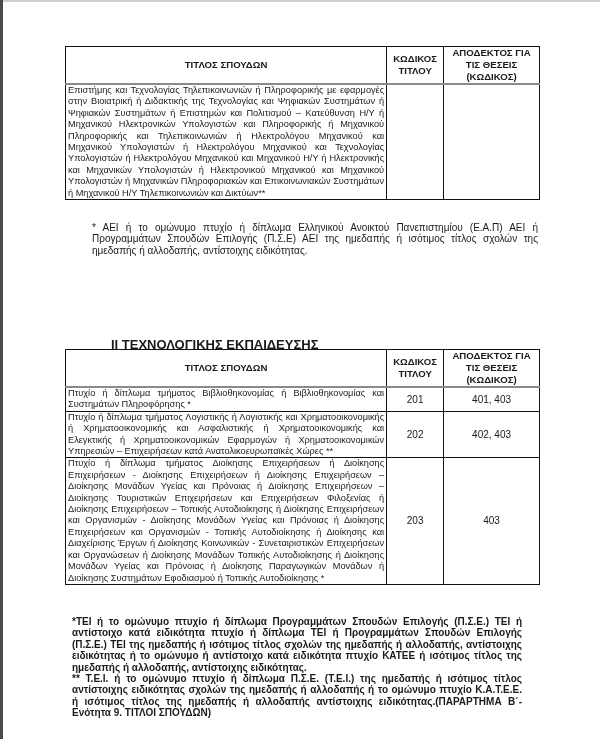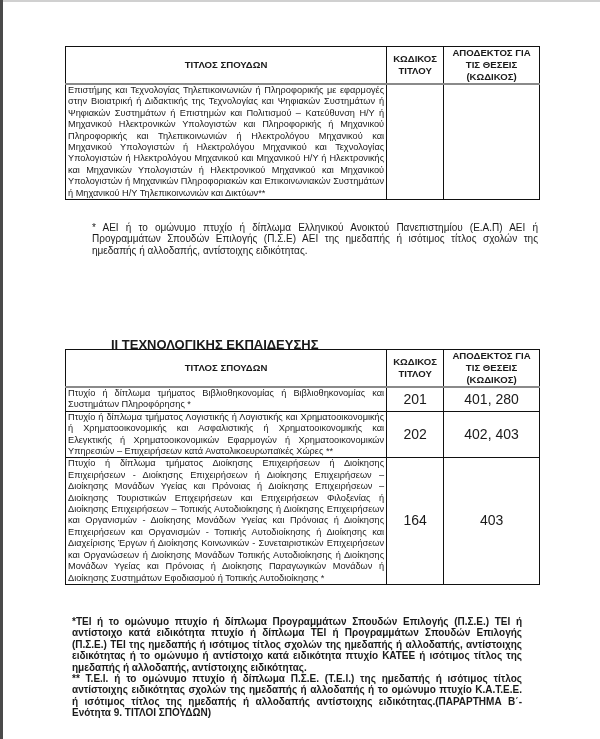--- a/index.html
+++ b/index.html
@@ -29,21 +29,21 @@
     font-weight: bold;
     text-align: center;
     font-size: 9.6px;
     line-height: 12px;
     border-bottom: 2px solid #8a8a8a;
   }
   col.c1 { width: 322px; }
   col.c2 { width: 57px; }
   col.c3 { width: 96px; }
   td.title { text-align: justify; text-align-last: left; margin-left: 36px; }
-  td.code, td.accepted { text-align: center; font-size: 14px; }
+  td.code, td.accepted { text-align: center; font-size: 10px; }
 
   #t1 { top: 46px; }
   #t1 th { height: 33px; }
   #t2 { top: 349px; }
   #t2 th { height: 33px; }
 
   .notes {
     position: absolute; left: 92px; width: 446px;
     font-size: 10px; line-height: 11.4px;
     text-align: justify; text-align-last: left;
@@ -101,30 +101,30 @@
     <tr>
       <th>ΤΙΤΛΟΣ ΣΠΟΥΔΩΝ</th>
       <th>ΚΩΔΙΚΟΣ ΤΙΤΛΟΥ</th>
       <th>ΑΠΟΔΕΚΤΟΣ ΓΙΑ ΤΙΣ ΘΕΣΕΙΣ (ΚΩΔΙΚΟΣ)</th>
     </tr>
   </thead>
   <tbody>
     <tr>
       <td class="title">Πτυχίο ή δίπλωμα τμήματος Βιβλιοθηκονομίας ή Βιβλιοθηκονομίας και Συστημάτων Πληροφόρησης *</td>
       <td class="code">201</td>
-      <td class="accepted">401, 280</td>
+      <td class="accepted">401, 403</td>
     </tr>
     <tr>
       <td class="title">Πτυχίο ή δίπλωμα τμήματος Λογιστικής ή Λογιστικής και Χρηματοοικονομικής ή Χρηματοοικονομικής και Ασφαλιστικής ή Χρηματοοικονομικής και Ελεγκτικής ή Χρηματοοικονομικών Εφαρμογών ή Χρηματοοικονομικών Υπηρεσιών – Επιχειρήσεων κατά Ανατολικοευρωπαϊκές Χώρες **</td>
       <td class="code">202</td>
       <td class="accepted">402, 403</td>
     </tr>
     <tr>
       <td class="title">Πτυχίο ή δίπλωμα τμήματος Διοίκησης Επιχειρήσεων ή Διοίκησης Επιχειρήσεων - Διοίκησης Επιχειρήσεων ή Διοίκησης Επιχειρήσεων – Διοίκησης Μονάδων Υγείας και Πρόνοιας ή Διοίκησης Επιχειρήσεων – Διοίκησης Τουριστικών Επιχειρήσεων και Επιχειρήσεων Φιλοξενίας ή Διοίκησης Επιχειρήσεων – Τοπικής Αυτοδιοίκησης ή Διοίκησης Επιχειρήσεων και Οργανισμών - Διοίκησης Μονάδων Υγείας και Πρόνοιας ή Διοίκησης Επιχειρήσεων και Οργανισμών - Τοπικής Αυτοδιοίκησης ή Διοίκησης και Διαχείρισης Έργων ή Διοίκησης Κοινωνικών - Συνεταιριστικών Επιχειρήσεων και Οργανώσεων ή Διοίκησης Μονάδων Τοπικής Αυτοδιοίκησης ή Διοίκησης Μονάδων Υγείας και Πρόνοιας ή Διοίκησης Παραγωγικών Μονάδων ή Διοίκησης Συστημάτων Εφοδιασμού ή Τοπικής Αυτοδιοίκησης *</td>
-      <td class="code">164</td>
+      <td class="code">203</td>
       <td class="accepted">403</td>
     </tr>
   </tbody>
 </table>
 
 <div class="notes" id="notes2">
   <p>*ΤΕΙ ή το ομώνυμο πτυχίο ή δίπλωμα Προγραμμάτων Σπουδών Επιλογής (Π.Σ.Ε.) ΤΕΙ ή αντίστοιχο κατά ειδικότητα πτυχίο ή δίπλωμα ΤΕΙ ή Προγραμμάτων Σπουδών Επιλογής (Π.Σ.Ε.) ΤΕΙ της ημεδαπής ή ισότιμος τίτλος σχολών της ημεδαπής ή αλλοδαπής, αντίστοιχης ειδικότητας ή το ομώνυμο ή αντίστοιχο κατά ειδικότητα πτυχίο ΚΑΤΕΕ ή ισότιμος τίτλος της ημεδαπής ή αλλοδαπής, αντίστοιχης ειδικότητας.</p>
   <p>** Τ.Ε.Ι. ή το ομώνυμο πτυχίο ή δίπλωμα Π.Σ.Ε. (Τ.Ε.Ι.) της ημεδαπής ή ισότιμος τίτλος αντίστοιχης ειδικότητας σχολών της ημεδαπής ή αλλοδαπής ή το ομώνυμο πτυχίο Κ.Α.Τ.Ε.Ε. ή ισότιμος τίτλος της ημεδαπής ή αλλοδαπής αντίστοιχης ειδικότητας.(ΠΑΡΑΡΤΗΜΑ Β΄-Ενότητα 9. ΤΙΤΛΟΙ ΣΠΟΥΔΩΝ)</p>
 </div>
 

